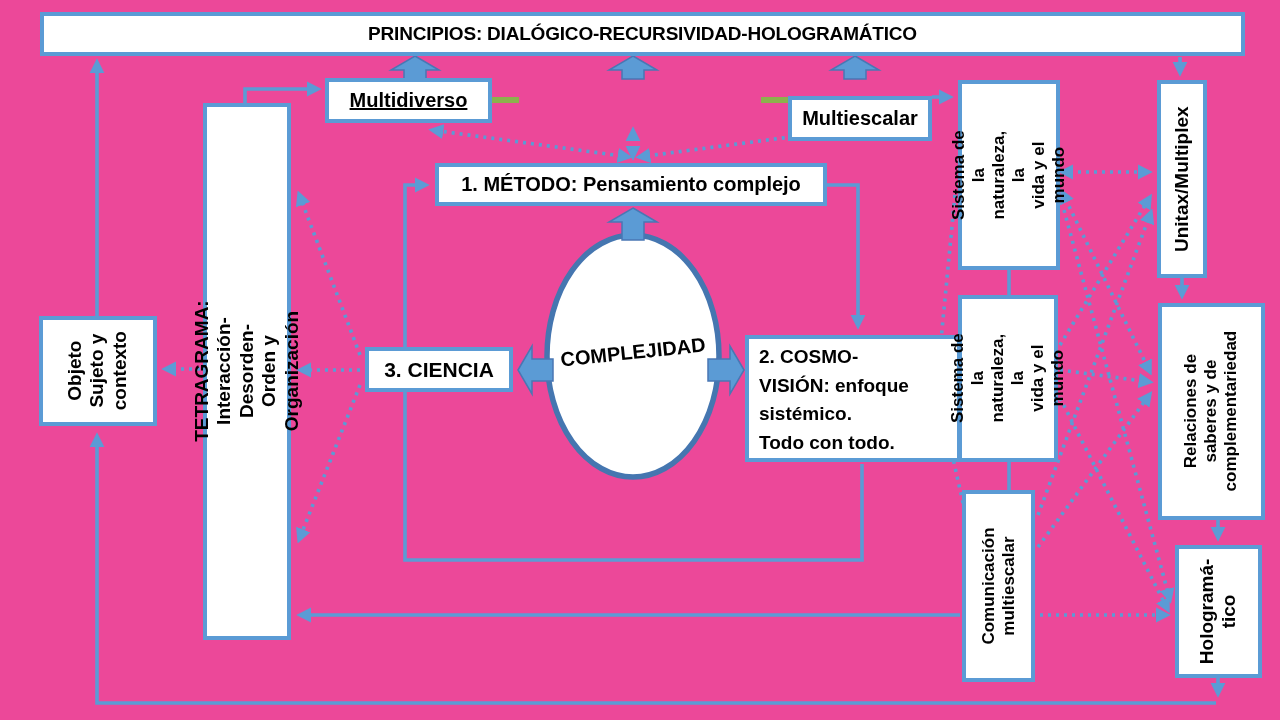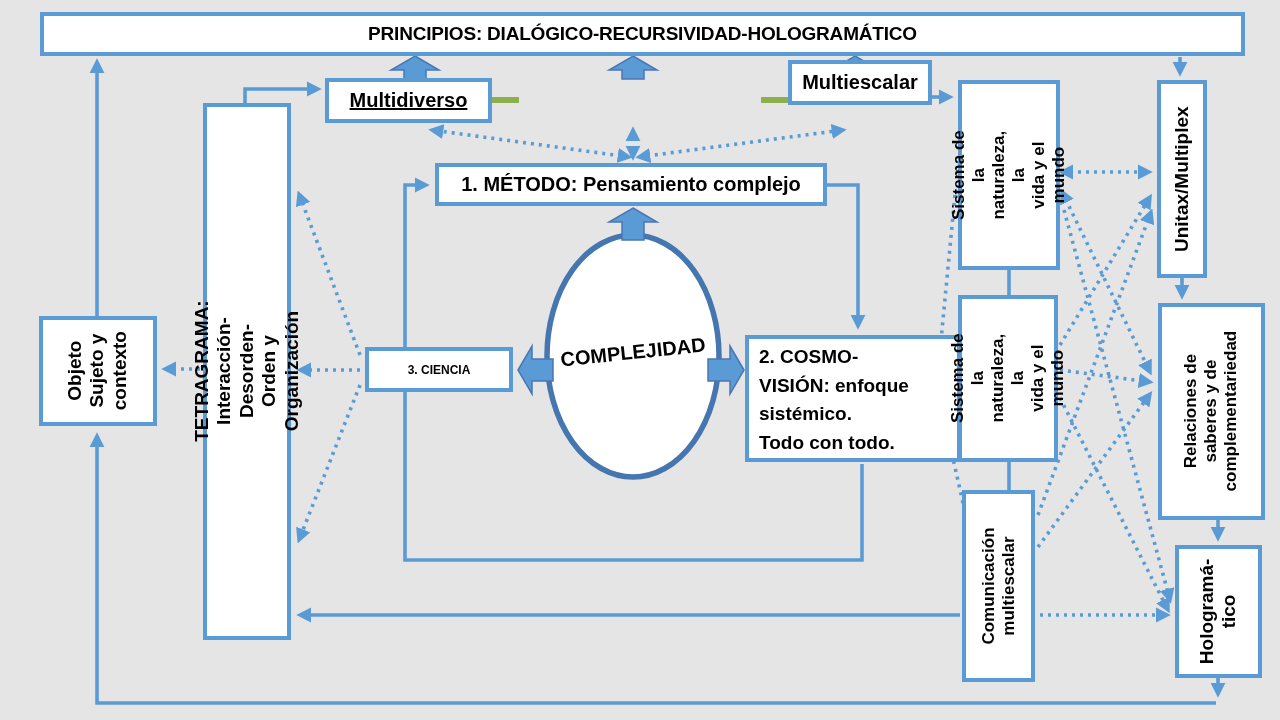--- a/index.html
+++ b/index.html
@@ -2,21 +2,21 @@
 <html><head>
 <meta charset="utf-8">
 <style>
   :root{
     --blue:#5B9BD5;
     --darkblue:#4576B0;
     --green:#8CB14C;
   }
   html,body{margin:0;padding:0;background:#fff;}
   #stage{
-    position:relative;width:1280px;height:720px;background:#e5e5e5;overflow:hidden;
+    position:relative;width:1280px;height:720px;background:#ec4899;overflow:hidden;
     font-family:"Liberation Sans", sans-serif;color:#000;
   }
   #wires{position:absolute;left:0;top:0;z-index:0;}
   .box{
     position:absolute;background:#fff;border:4px solid var(--blue);
     box-sizing:border-box;display:flex;align-items:center;justify-content:center;
     font-weight:bold;z-index:2;text-align:center;
   }
   .pre{white-space:pre-line;}
   .rot{transform:rotate(-90deg);white-space:pre-line;text-align:center;font-weight:bold;line-height:1.18;}
@@ -114,33 +114,33 @@
 
   <div class="box" style="left:40px;top:12px;width:1205px;height:44px;font-size:19px;letter-spacing:-0.2px;">
     <span>PRINCIPIOS: DIALÓGICO-RECURSIVIDAD-HOLOGRAMÁTICO</span>
   </div>
 
   <div class="box" style="left:325px;top:78px;width:167px;height:45px;font-size:20px;text-decoration:underline;">
     <span>Multidiverso</span>
   </div>
 
 
-  <div class="box" style="left:788px;top:60px;width:144px;height:45px;font-size:20px;">
+  <div class="box" style="left:788px;top:96px;width:144px;height:45px;font-size:20px;">
     <span>Multiescalar</span>
   </div>
 
   <div class="box" style="left:435px;top:163px;width:392px;height:43px;font-size:20px;">
     <span>1. MÉTODO: Pensamiento complejo</span>
   </div>
 
   <div class="lbl" style="left:545px;top:341px;width:176px;text-align:center;font-size:20px;transform:rotate(-6deg);">
     <span>COMPLEJIDAD</span>
   </div>
 
-  <div class="box" style="left:365px;top:347px;width:148px;height:45px;font-size:12px;">
+  <div class="box" style="left:365px;top:347px;width:148px;height:45px;font-size:21px;">
     <span>3. CIENCIA</span>
   </div>
 
   <div class="box" style="left:745px;top:335px;width:216px;height:127px;font-size:19px;justify-content:flex-start;align-items:flex-start;padding:4px 0 0 10px;text-align:left;line-height:1.5;">
     <span class="pre">2. COSMO-
 VISIÓN: enfoque
 sistémico.
 Todo con todo.</span>
   </div>
 

